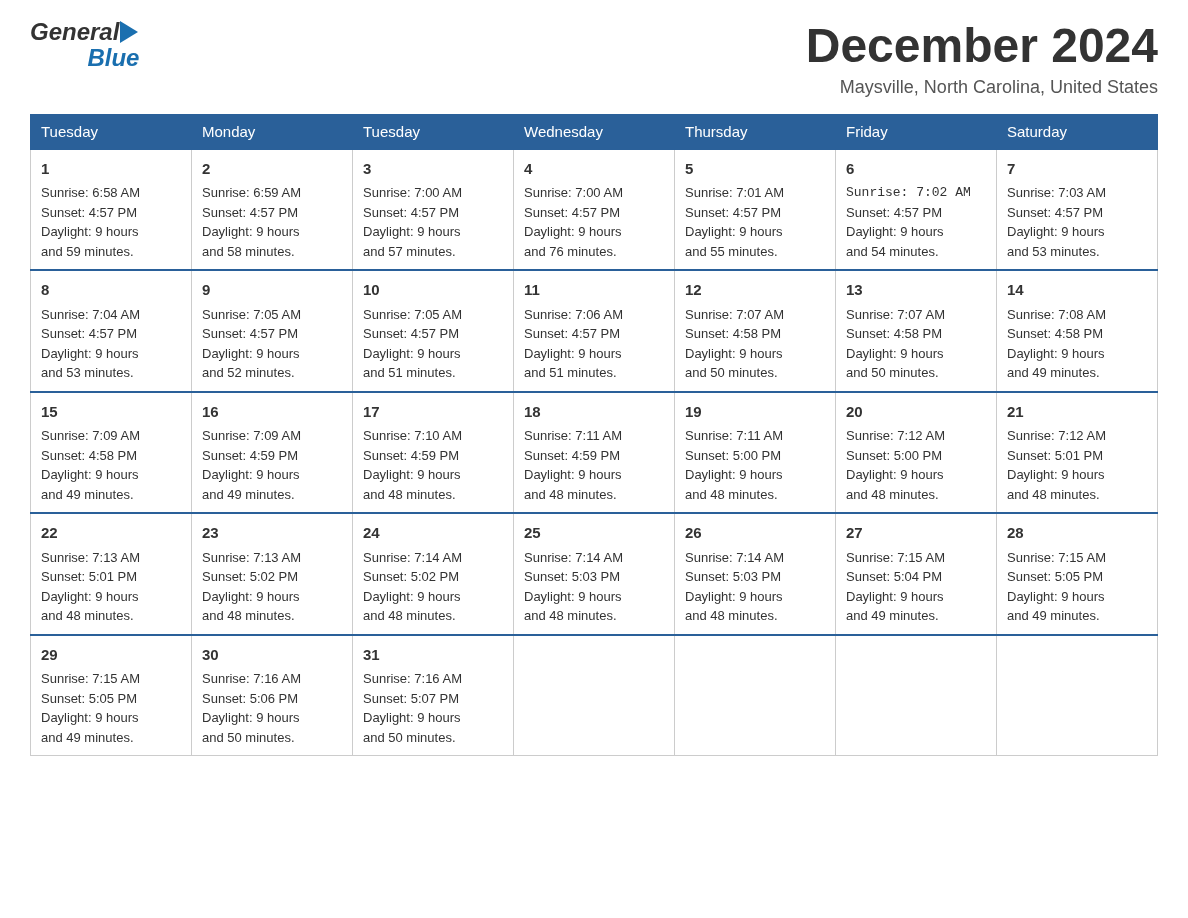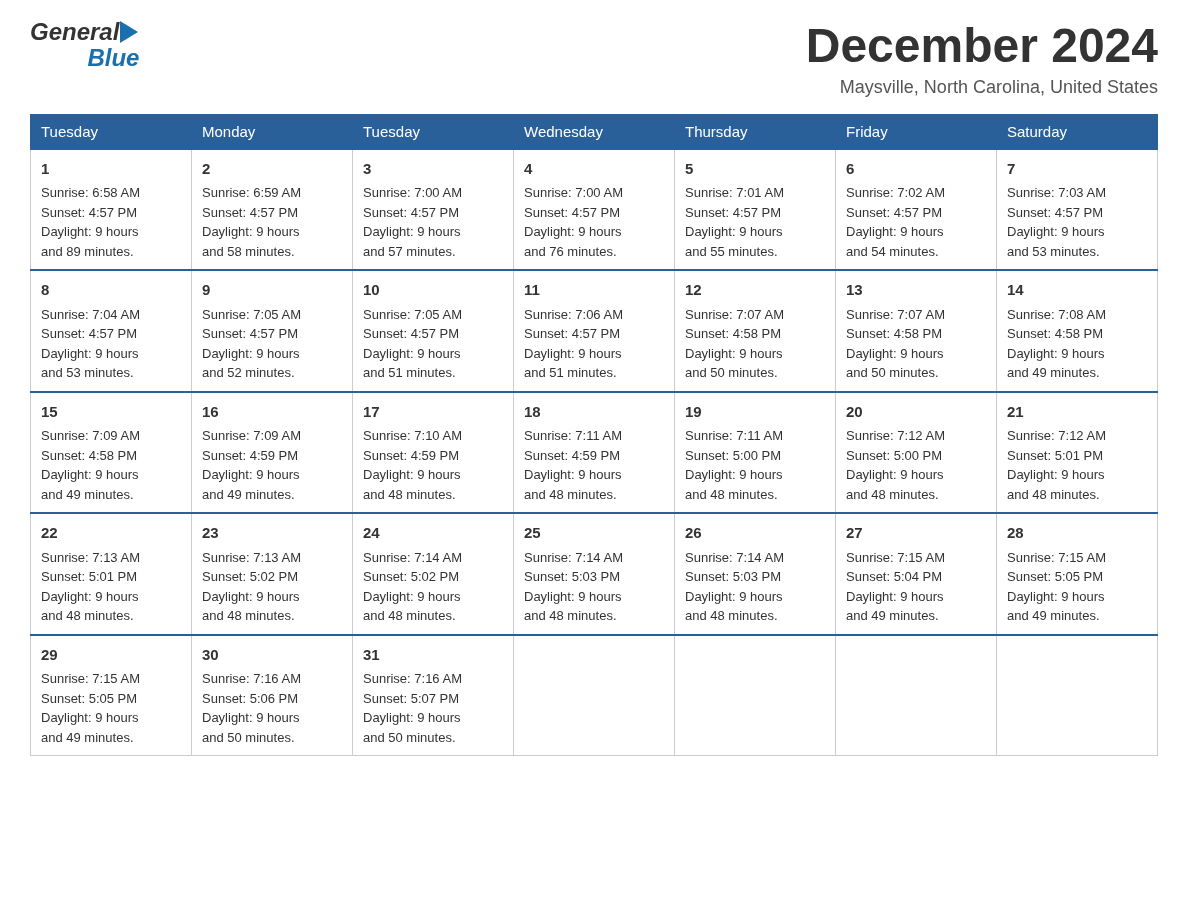--- a/index.html
+++ b/index.html
@@ -122,21 +122,21 @@
       <th>Saturday</th>
     </tr>
   </thead>
   <tbody id="calendar-body">
   <tr>
         <td>
           <span class="day-num">1</span>
           <span style="display: block;">Sunrise: 6:58 AM</span>
           <span style="display: block;">Sunset: 4:57 PM</span>
           <span style="display: block;">Daylight: 9 hours</span>
-          <span style="display: block;">and 89 minutes.</span>
+          <span style="display: block;">and 59 minutes.</span>
         </td>
         <td>
           <span class="day-num">2</span>
           <span style="display: block;">Sunrise: 6:59 AM</span>
           <span style="display: block;">Sunset: 4:57 PM</span>
           <span style="display: block;">Daylight: 9 hours</span>
           <span style="display: block;">and 58 minutes.</span>
         </td>
         <td>
           <span class="day-num">3</span>
@@ -154,21 +154,21 @@
         </td>
         <td>
           <span class="day-num">5</span>
           <span style="display: block;">Sunrise: 7:01 AM</span>
           <span style="display: block;">Sunset: 4:57 PM</span>
           <span style="display: block;">Daylight: 9 hours</span>
           <span style="display: block;">and 55 minutes.</span>
         </td>
         <td>
           <span class="day-num">6</span>
-          <span style="display: block;">Sunrise: 7:02 AM</span>
+          <span style="display: block; font-family: Liberation Mono, monospace;">Sunrise: 7:02 AM</span>
           <span style="display: block;">Sunset: 4:57 PM</span>
           <span style="display: block;">Daylight: 9 hours</span>
           <span style="display: block;">and 54 minutes.</span>
         </td>
         <td>
           <span class="day-num">7</span>
           <span style="display: block;">Sunrise: 7:03 AM</span>
           <span style="display: block;">Sunset: 4:57 PM</span>
           <span style="display: block;">Daylight: 9 hours</span>
           <span style="display: block;">and 53 minutes.</span>

